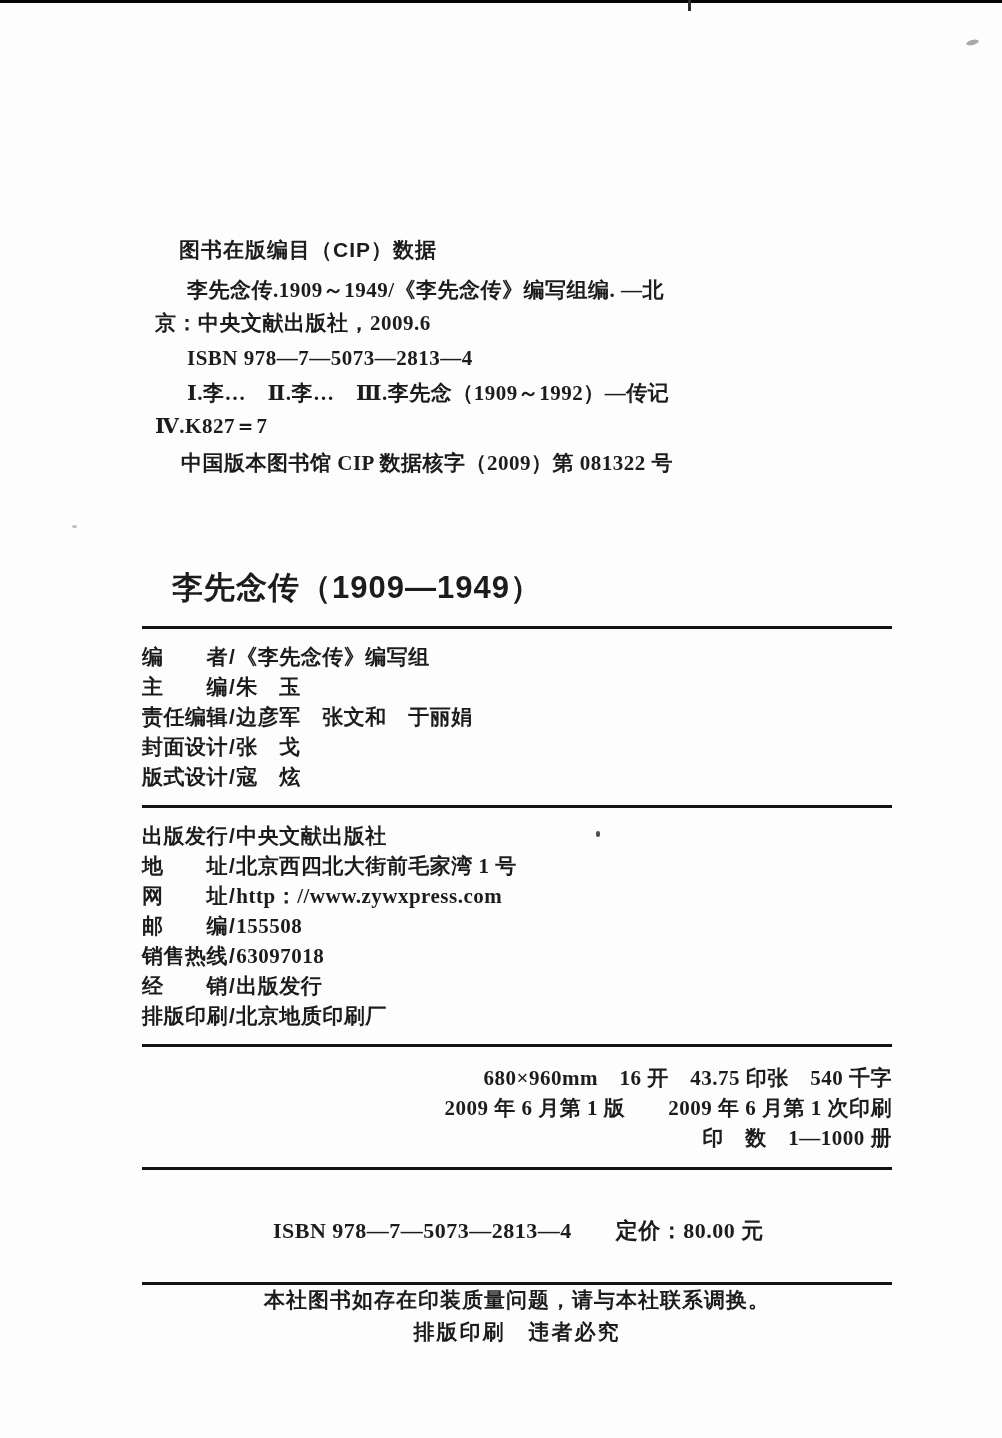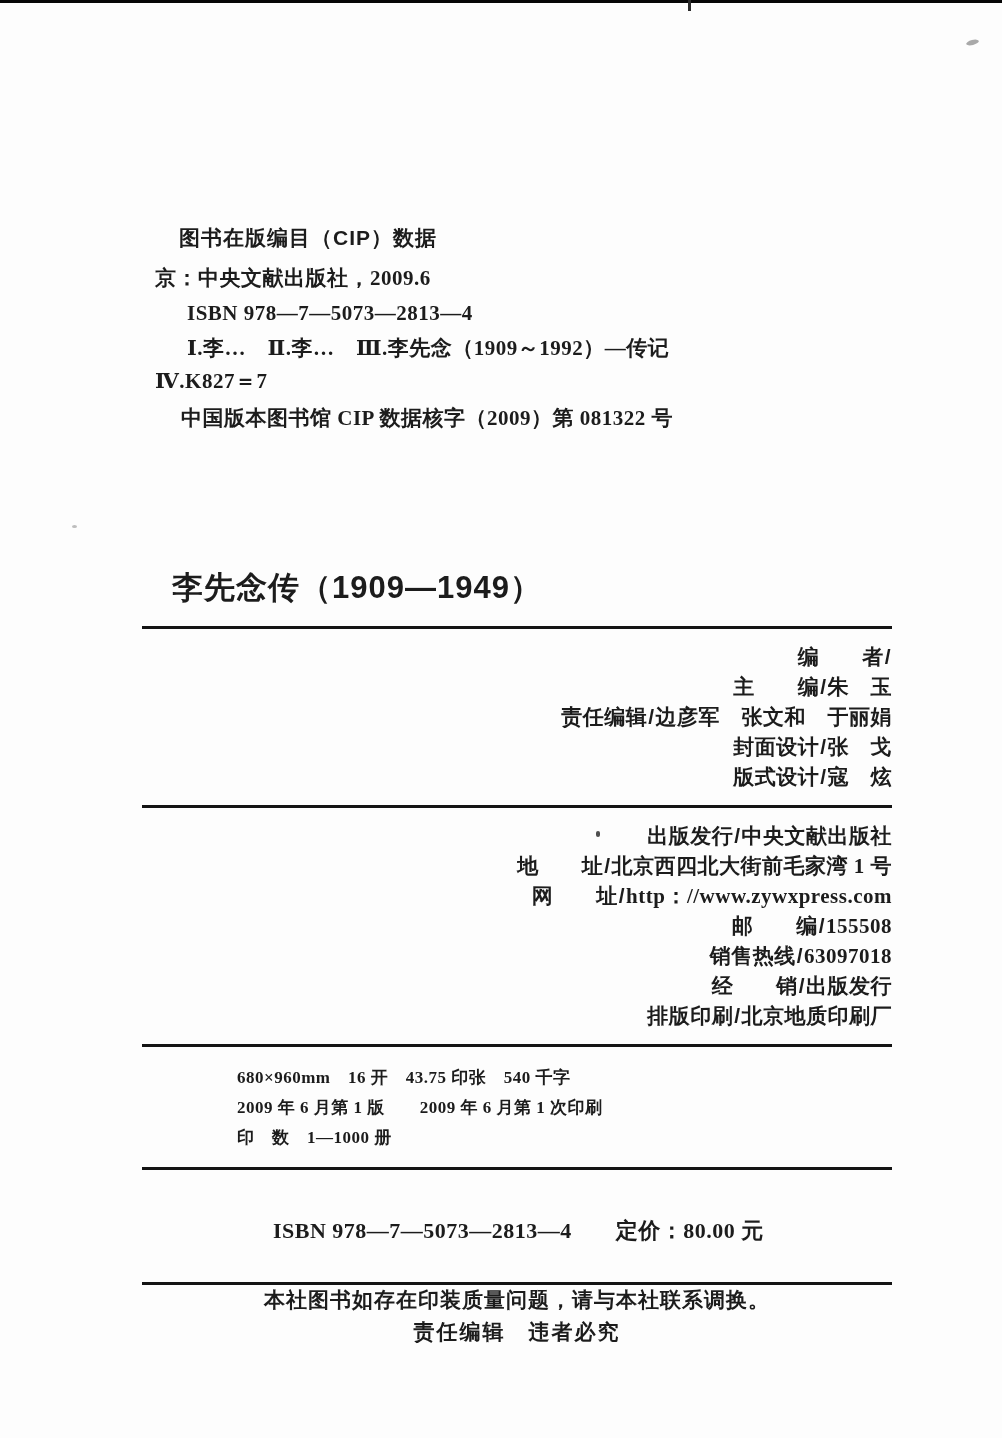--- a/index.html
+++ b/index.html
@@ -19,49 +19,49 @@
   .speck-b{position:absolute;top:525px;left:72px;width:5px;height:3px;background:#bdbdbd;border-radius:50%;}
 
   
   .cip{
     position:absolute;left:155px;top:226px;width:770px;
     font-family:"Liberation Serif","DejaVu Serif",serif;
     font-size:21px;line-height:33px;font-weight:600;letter-spacing:.5px;
   }
   .cip h2{
     font-family:"Liberation Sans","DejaVu Sans",sans-serif;
-    font-size:21px;font-weight:800;margin:0 0 12px 0;padding-left:24px;letter-spacing:1px;line-height:24px;
+    font-size:21px;font-weight:800;margin:12px 0 12px 0;padding-left:24px;letter-spacing:1px;line-height:24px;
   }
   .cip p{margin:0;}
   .cip .indent{padding-left:32px;}
   .cip .indent-sm{padding-left:26px;}
   .cip .gap{margin-top:2px;}
   .cip .gap-lg{margin-top:4px;}
 
   
   .main{position:absolute;left:142px;top:568px;width:750px;}
   .title{
     margin:0 0 18px 0;padding-left:30px;
     font-family:"Liberation Sans","DejaVu Sans",sans-serif;
     font-size:31px;font-weight:800;letter-spacing:1px;line-height:40px;
   }
   .rule{height:3px;background:#141414;}
   .rows{list-style:none;margin:0;padding:13px 0;}
   .rows li{
     display:flex;align-items:baseline;
     font-family:"Liberation Sans","DejaVu Sans",sans-serif;
-    font-size:21px;line-height:30px;font-weight:700;letter-spacing:.5px;justify-content:flex-end;
+    font-size:21px;line-height:30px;font-weight:700;letter-spacing:.5px;
   }
   .rows .lbl{white-space:pre;}
   .rows .sep{padding:0 1px;font-weight:700;}
   .rows .val{font-family:"Liberation Serif","DejaVu Serif",serif;font-weight:700;white-space:pre;}
   .specs{
     padding:16px 0 14px 95px;
     font-family:"Liberation Serif","DejaVu Serif",serif;
-    font-size:17px;line-height:30px;font-weight:600;letter-spacing:.5px;
+    font-size:21px;line-height:30px;font-weight:600;letter-spacing:.5px;text-align:right;
   }
   .specs p{margin:0;white-space:pre;}
   .isbn-row{
     padding:16px 0 6px 95px;
     font-family:"Liberation Serif","DejaVu Serif",serif;
     font-size:22px;font-weight:600;letter-spacing:.5px;line-height:30px;white-space:pre;
   }
   .isbn-row .price{margin-left:44px;font-weight:700;}
   .notice{
     margin:0;text-align:center;
@@ -80,37 +80,39 @@
 <div class="page">
 
   <div class="topbar"></div>
   <div class="toptick"></div>
   <div class="smudge"></div>
   <div class="speck-a"></div>
   <div class="speck-b"></div>
 
   <section class="cip">
     <h2>图书在版编目（CIP）数据</h2>
+    <p class="indent">李先念传.1909～1949/《李先念传》编写组编. —北</p>
     <p>京：中央文献出版社，2009.6</p>
     <p class="indent gap">ISBN 978—7—5073—2813—4</p>
     <p class="indent gap">Ⅰ.李…　Ⅱ.李…　Ⅲ.李先念（1909～1992）—传记</p>
     <p>Ⅳ.K827＝7</p>
     <p class="indent-sm gap-lg">中国版本图书馆 CIP 数据核字（2009）第 081322 号</p>
   </section>
 
   <main class="main">
 
     <h1 class="title">李先念传（1909—1949）</h1>
 
     <div class="rule"></div>
 
     <ul class="rows">
       <li>
         <span class="lbl">编　　者</span>
           <span class="sep">/</span>
+          <span class="val">《李先念传》编写组</span>
       </li>
       <li>
         <span class="lbl">主　　编</span>
           <span class="sep">/</span>
           <span class="val">朱　玉</span>
       </li>
       <li>
         <span class="lbl">责任编辑</span>
           <span class="sep">/</span>
           <span class="val">边彦军　张文和　于丽娟</span>
@@ -177,17 +179,17 @@
 
     <div class="rule"></div>
 
     <div class="isbn-row">
       <span>ISBN 978—7—5073—2813—4</span><span class="price">定价：80.00 元</span>
     </div>
 
     <div class="rule"></div>
 
     <p class="notice">本社图书如存在印装质量问题，请与本社联系调换。</p>
-    <p class="slogan">责任编辑　违者必究</p>
+    <p class="slogan">排版印刷　违者必究</p>
 
   </main>
 
 </div>
 
 </body></html>

